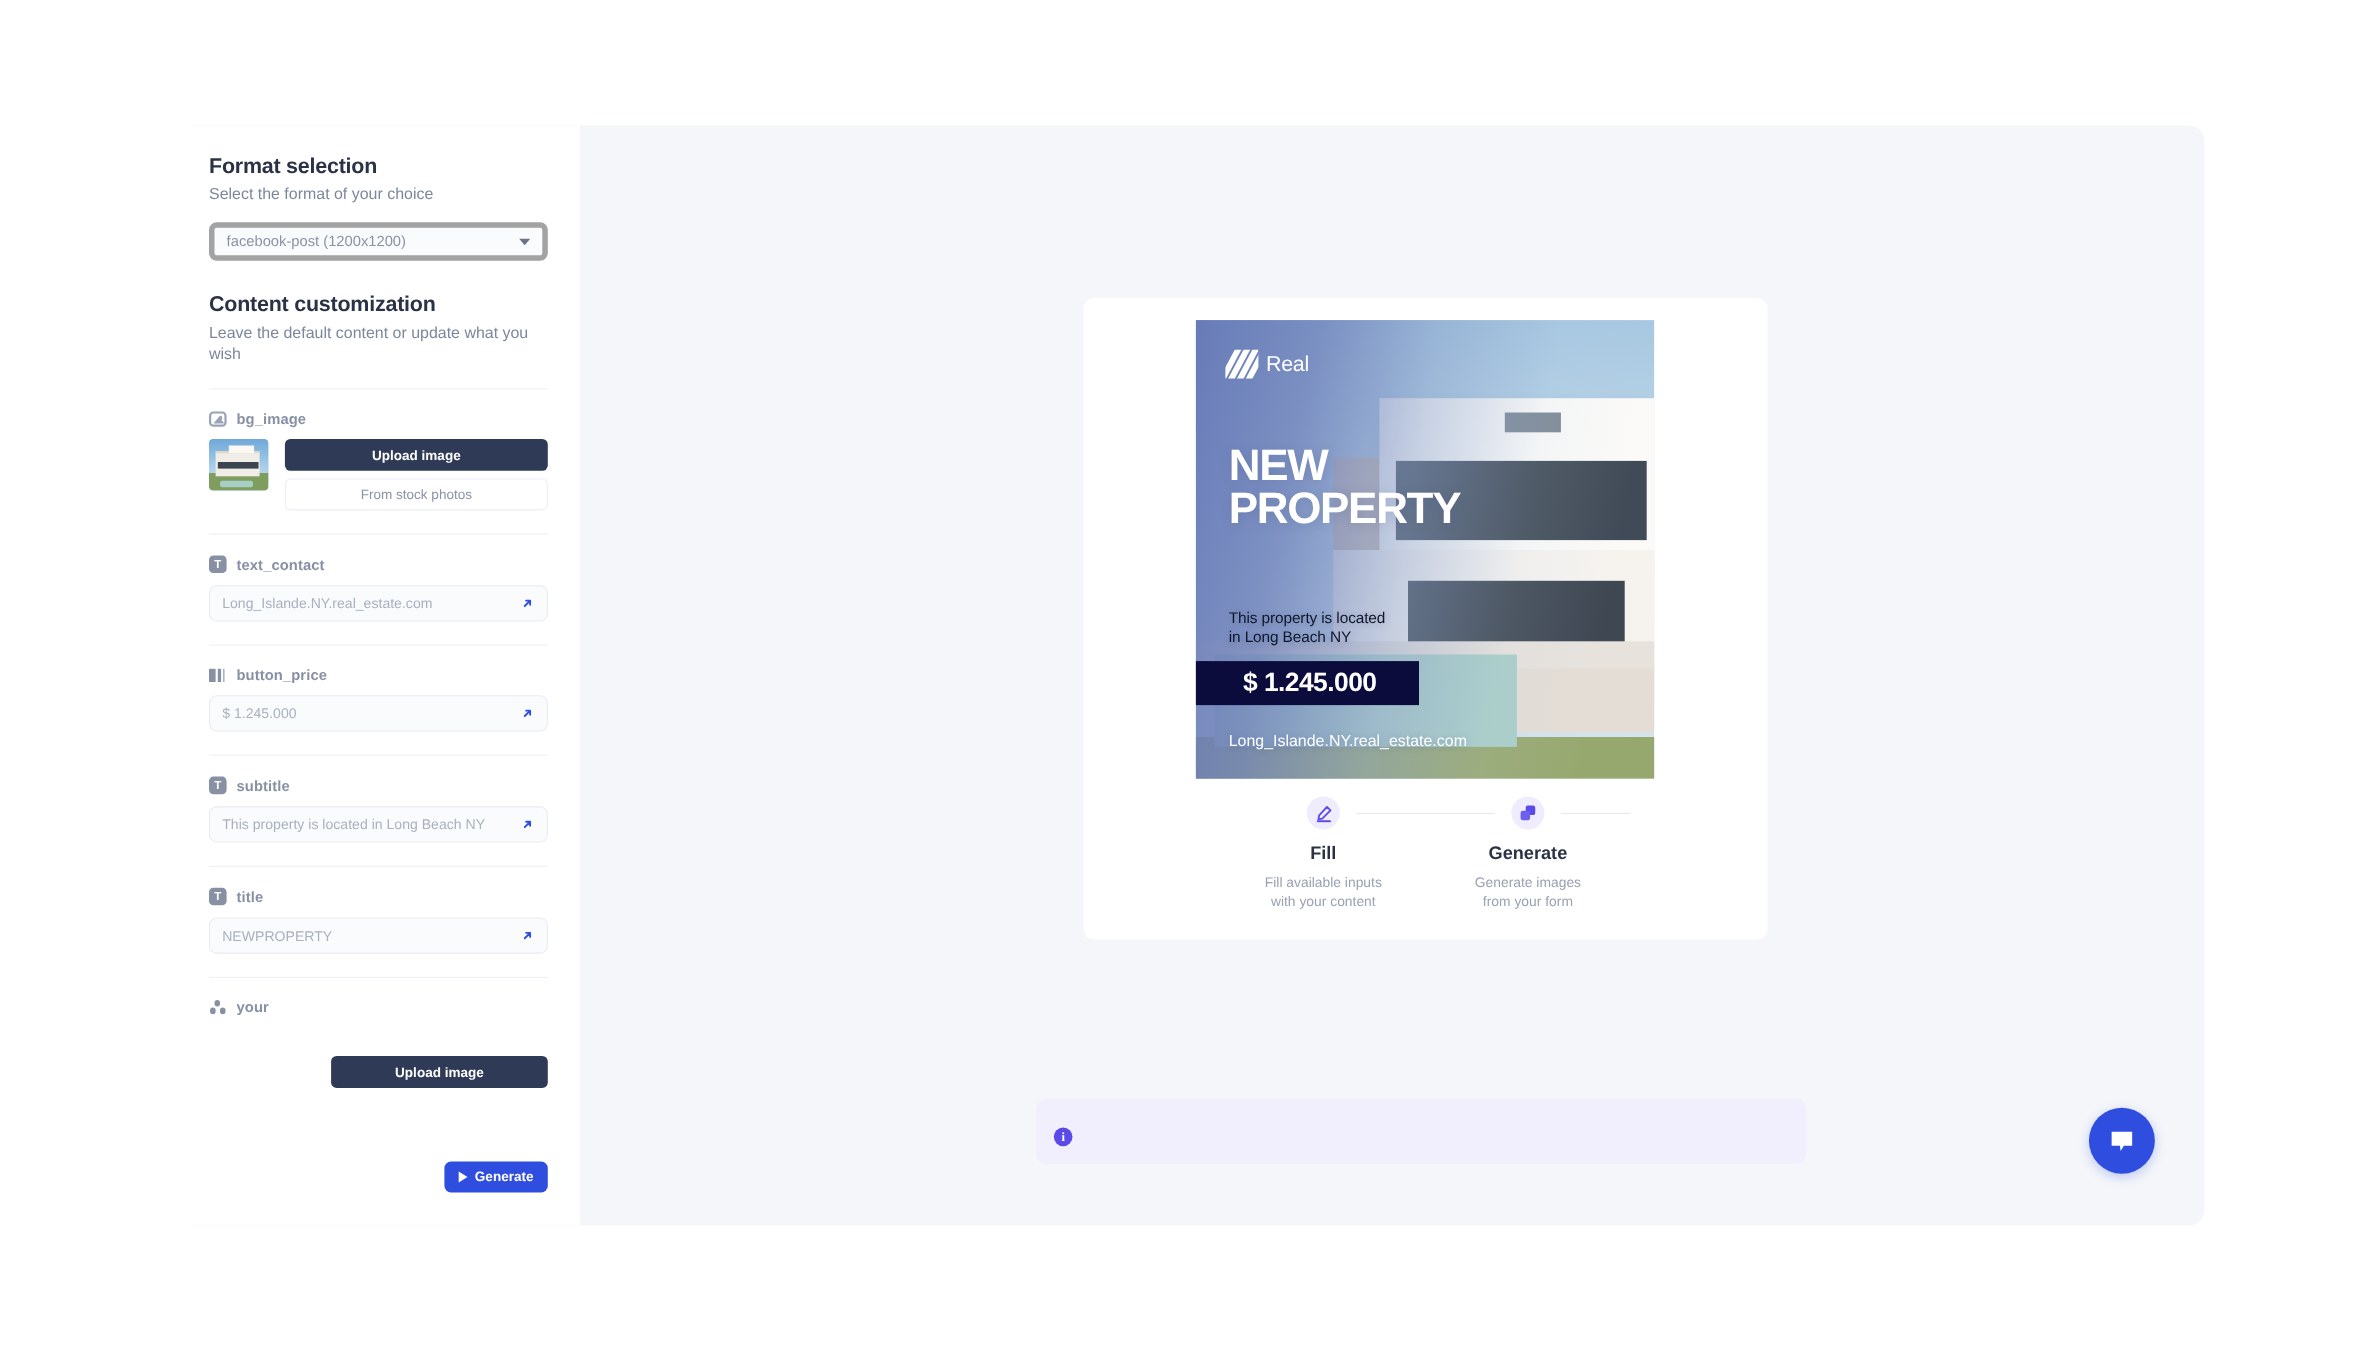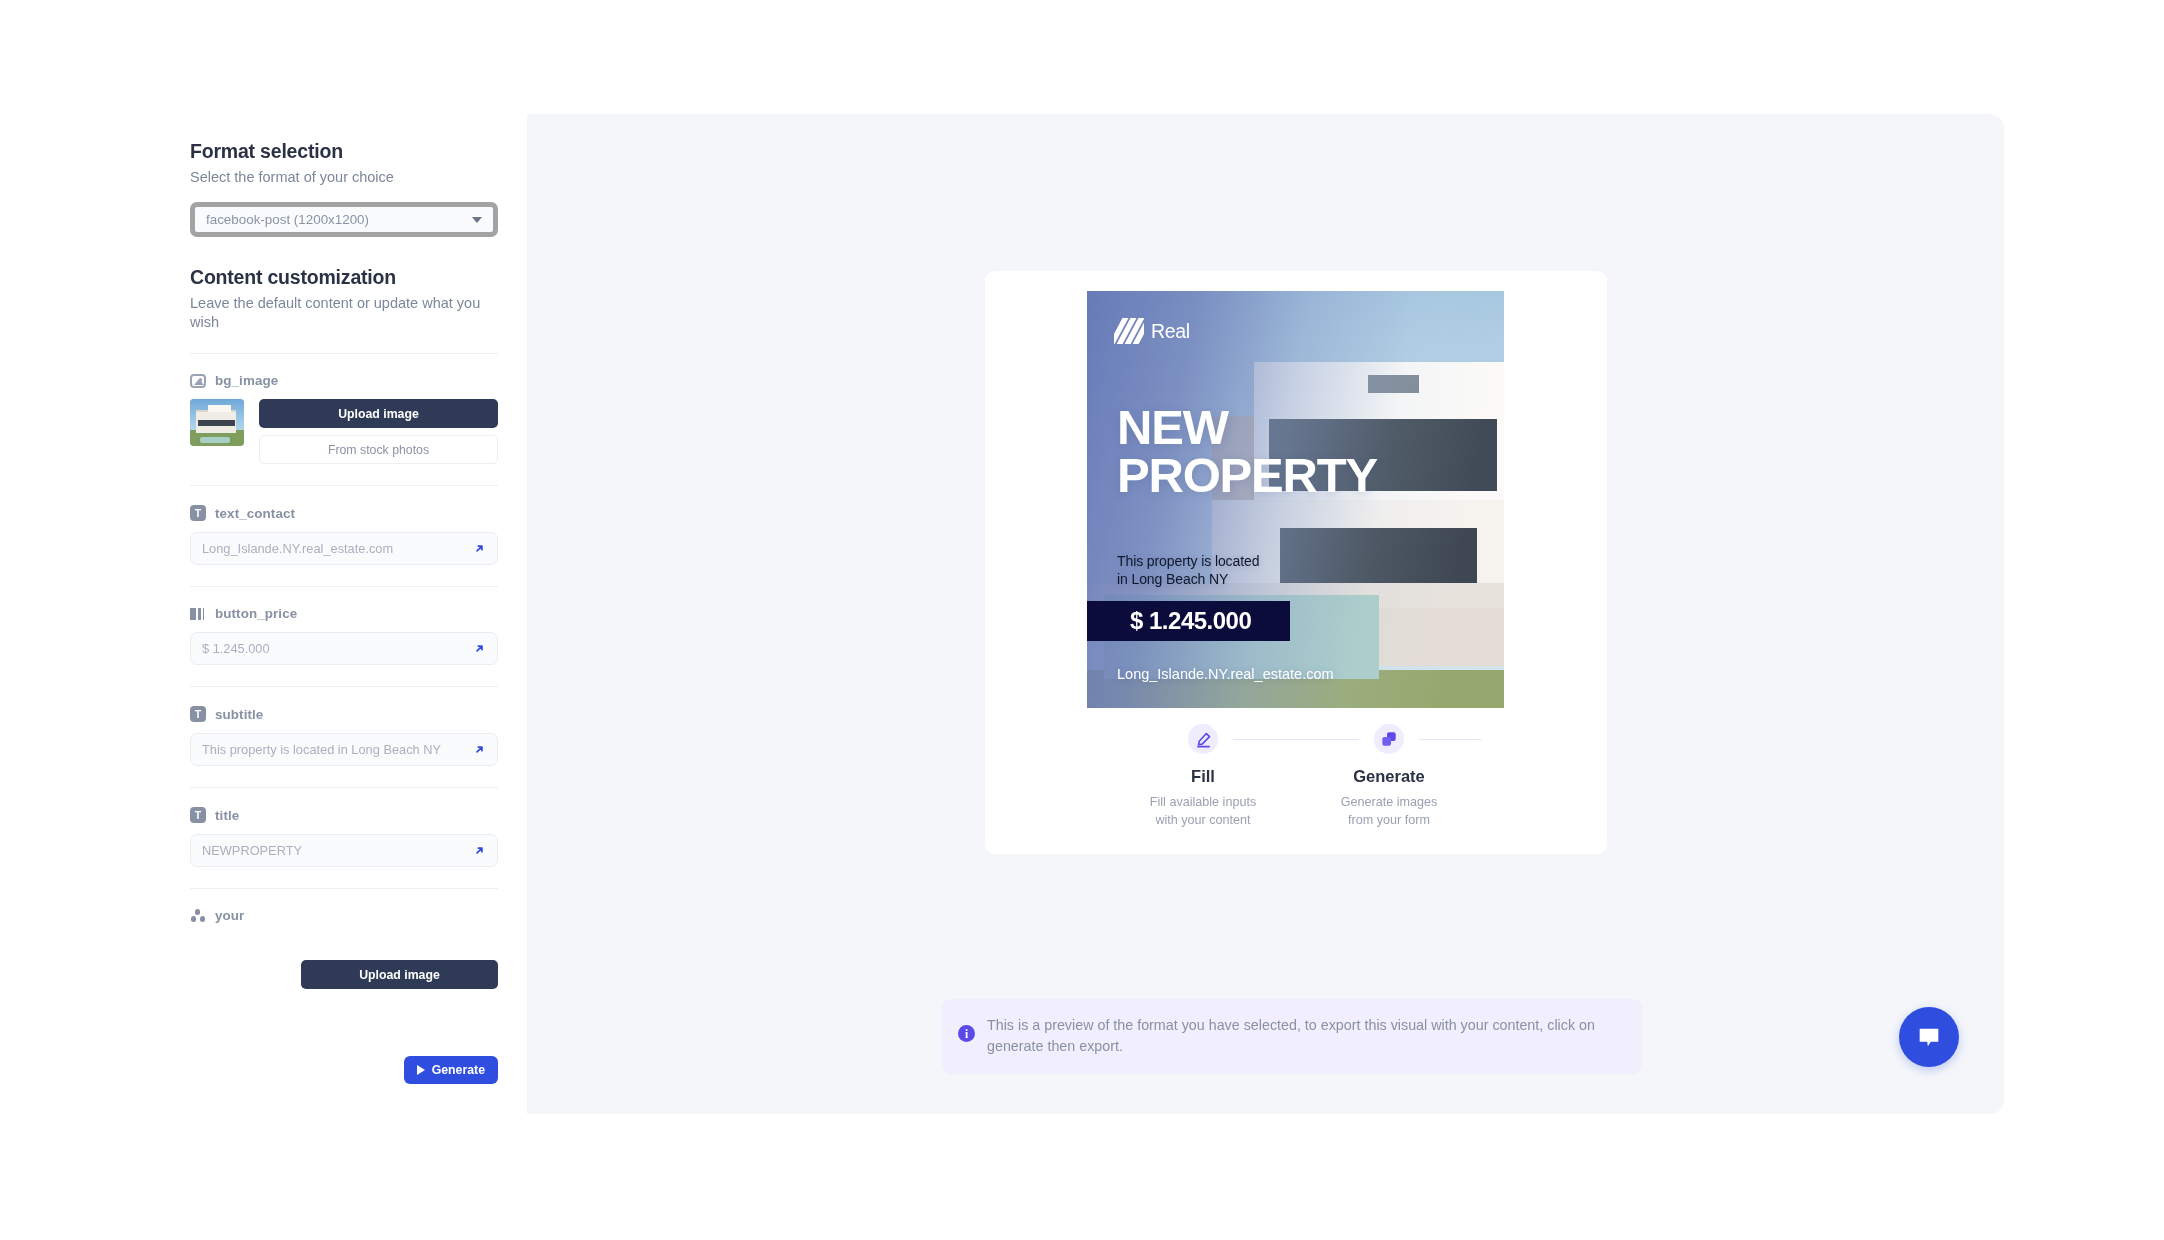--- a/index.html
+++ b/index.html
@@ -331,21 +331,21 @@
   .p-logo-mark i:nth-child(1){ left: 1px; }
   .p-logo-mark i:nth-child(2){ left: 9px; }
   .p-logo-mark i:nth-child(3){ left: 17px; }
   .p-logo-mark i:nth-child(4){ left: 25px; }
   .p-logo-text {
     color:#fff; font-size: 19.5px; font-weight: normal; letter-spacing: -.3px; text-align: right;
   }
 
   .p-title {
     position:absolute; left: 30px; top: 113px;
-    color:#ffffff; font-size: 49px; font-weight: bold;
+    color:#ffffff; font-size: 40px; font-weight: bold;
     line-height: .97; letter-spacing: -1.2px;
     text-shadow: 0 2px 10px rgba(60,75,120,.2);
   }
   .p-sub {
     position:absolute; left: 30px; top: 262px;
     color:#0f172a; font-size: 14px; line-height: 1.28;
     letter-spacing: -.1px;
     text-shadow: 0 1px 6px rgba(60,75,120,.25);
   }
   .p-price {
@@ -628,21 +628,20 @@
           <div class="step-desc" style="white-space:pre-line;">Generate images
 from your form</div>
         </div>
 
 
       </div>
     </div>
 
     <div id="info-banner">
       <span class="info-ico">i</span>
-      <span class="info-text">This is a preview of the format you have selected, to export this visual with your content, click on generate then export.</span>
     </div>
 
     <div id="chat-button">
       <svg width="28" height="28" viewBox="0 0 24 24">
         <path d="M4 5 H20 V16 H13.5 L11 20 L10.5 16 H4 Z" fill="#ffffff"></path>
       </svg>
     </div>
 
   </div>
 </div>

